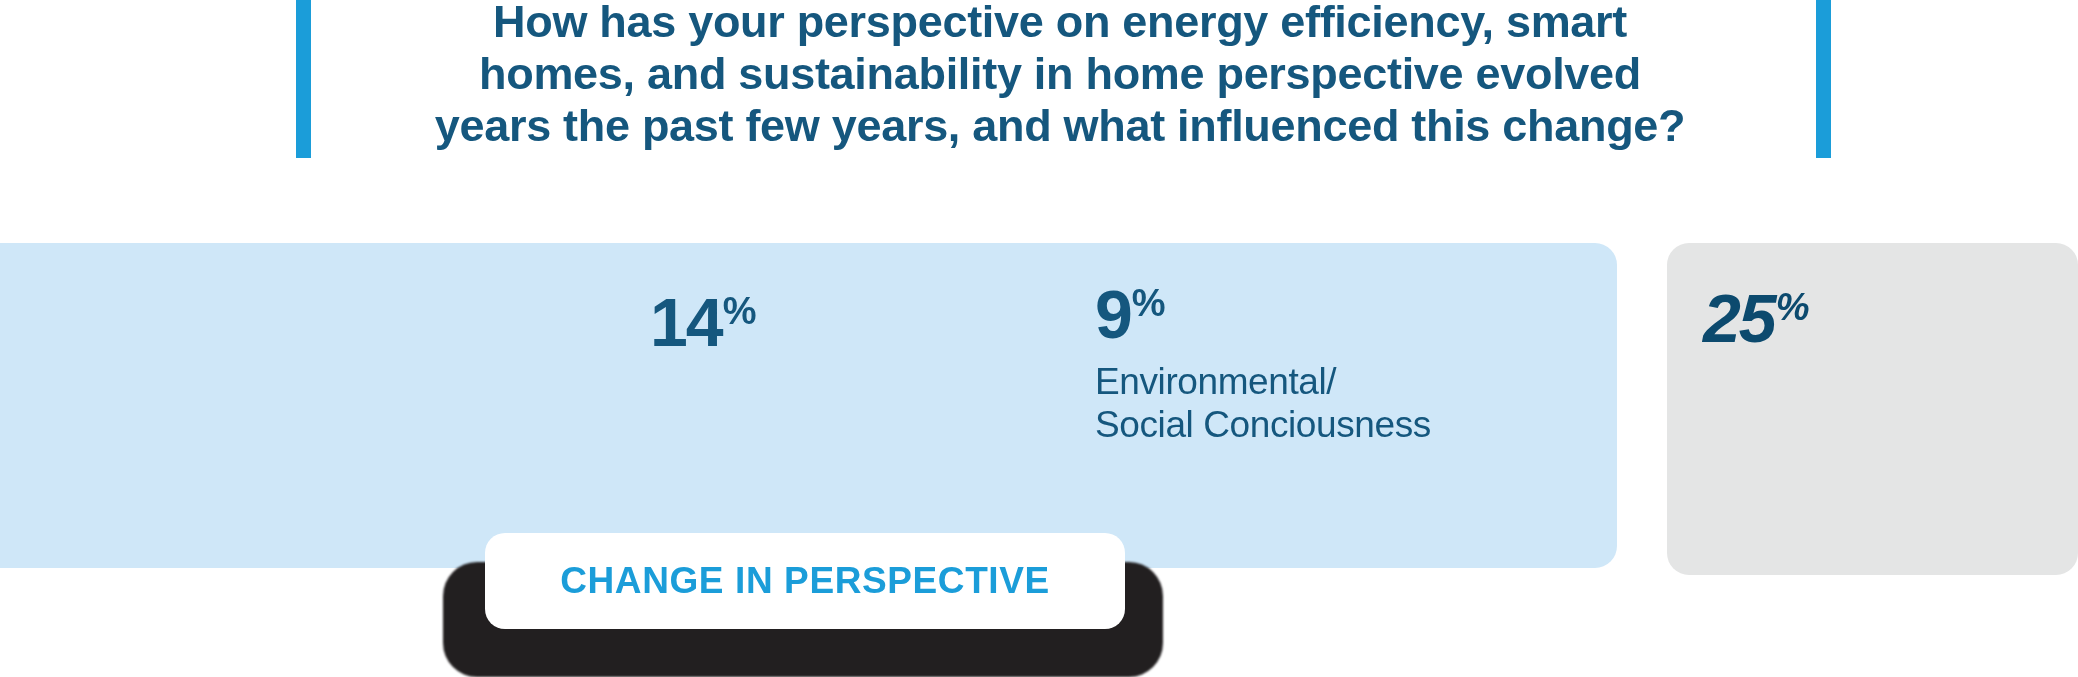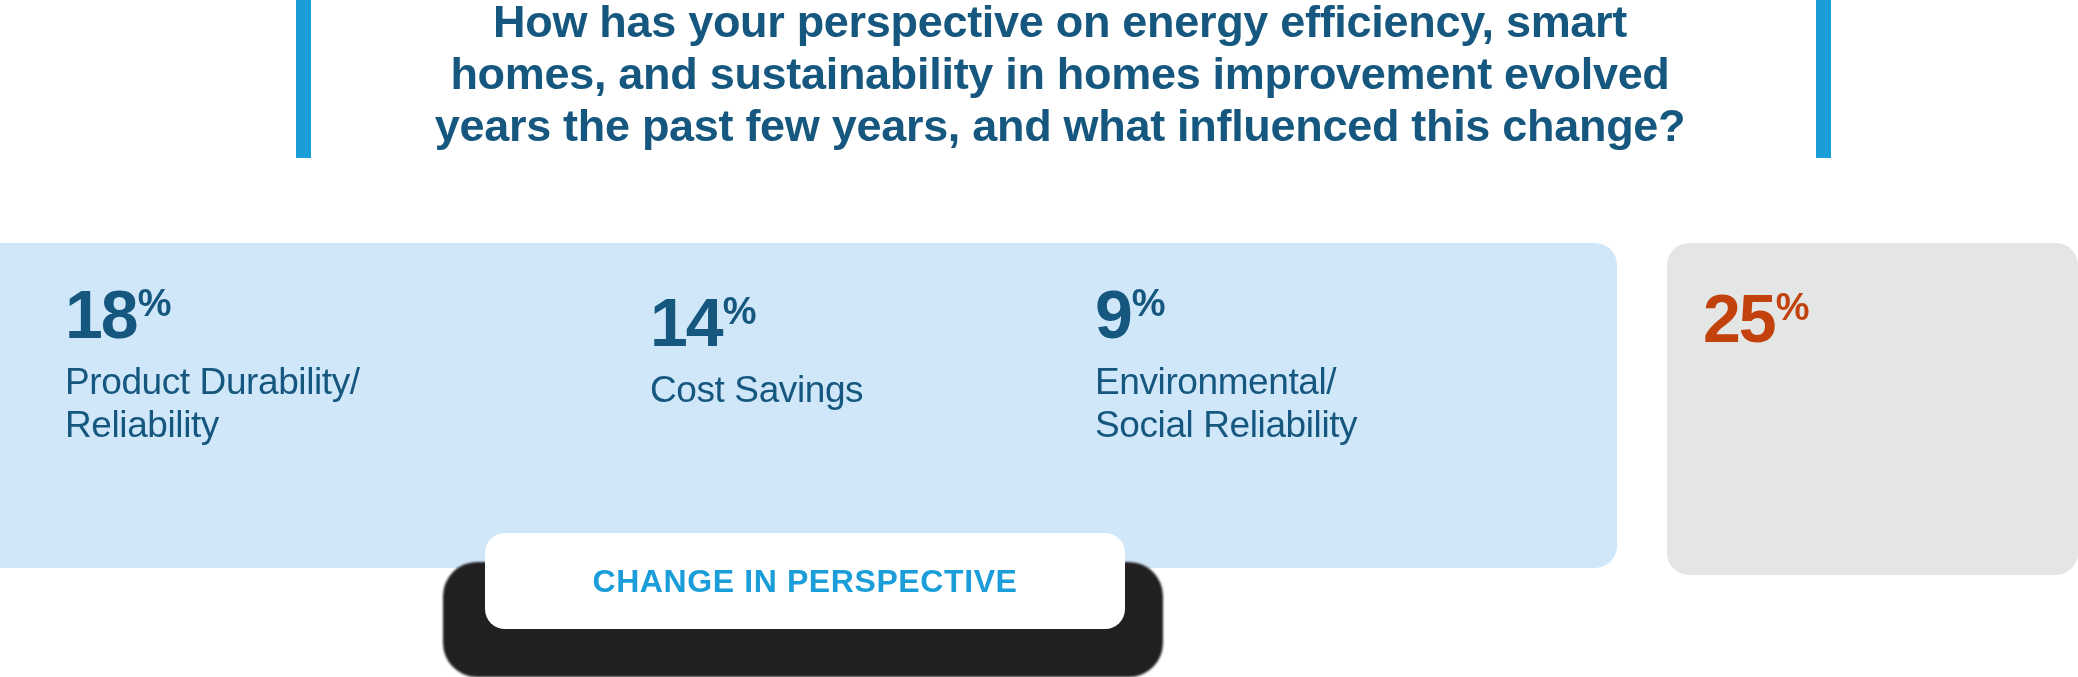--- a/index.html
+++ b/index.html
@@ -104,21 +104,21 @@
     margin-top: 13px;
     color: #15577e;
     font-family: "Liberation Sans", sans-serif;
     font-size: 37px;
     font-weight: normal;
     line-height: 1.18;
     letter-spacing: -0.4px;
     white-space: pre-line;
   }
   .stat.gray .stat-value,
-  .stat.gray .stat-label { color: #c2410c; }
+  .stat.gray .stat-label { color: #0c4a6e; font-style: italic; }
 
   
   .pill-wrap {
     position: absolute;
     left: 443px;
     top: 540px;
     width: 740px;
     height: 137px;
   }
   .pill-shadow {
@@ -140,67 +140,59 @@
     background: #ffffff;
     border-radius: 20px;
     display: flex;
     align-items: center;
     justify-content: center;
   }
   .pill-label {
     color: #1b9dd9;
     font-family: "Liberation Sans", sans-serif;
     font-weight: bold;
-    font-size: 32px;
+    font-size: 37px;
     letter-spacing: 0.6px;
     white-space: nowrap;
     text-align: right;
   }
 </style>
 </head>
 <body>
 
 <div class="headline-wrap">
 
   <div class="accent-bar left"></div>
 
   <div class="headline">
     <span class="ln">How has your perspective on energy efficiency, smart</span>
-    <span class="ln">homes, and sustainability in homes improvement evolved</span>
+    <span class="ln">homes, and sustainability in home perspective evolved</span>
     <span class="ln">years the past few years, and what influenced this change?</span>
   </div>
 
   <div class="accent-bar right"></div>
 </div>
 
 <div class="cards">
 
   <div class="card primary">
 
-    <div class="stat s0">
-      <div class="stat-value">
-        <span>18</span><span class="pct">%</span>
-      </div>
-      <div class="stat-label">Product Durability/
-Reliability</div>
-    </div>
 
     <div class="stat s1">
       <div class="stat-value">
         <span>14</span><span class="pct">%</span>
       </div>
-      <div class="stat-label">Cost Savings</div>
     </div>
 
     <div class="stat s2">
       <div class="stat-value">
         <span>9</span><span class="pct">%</span>
       </div>
       <div class="stat-label">Environmental/
-Social Reliability</div>
+Social Conciousness</div>
     </div>
 
   </div>
 
   <div class="card secondary">
     <div class="stat s3 gray">
       <div class="stat-value">
         <span>25</span><span class="pct">%</span>
       </div>
     </div>

